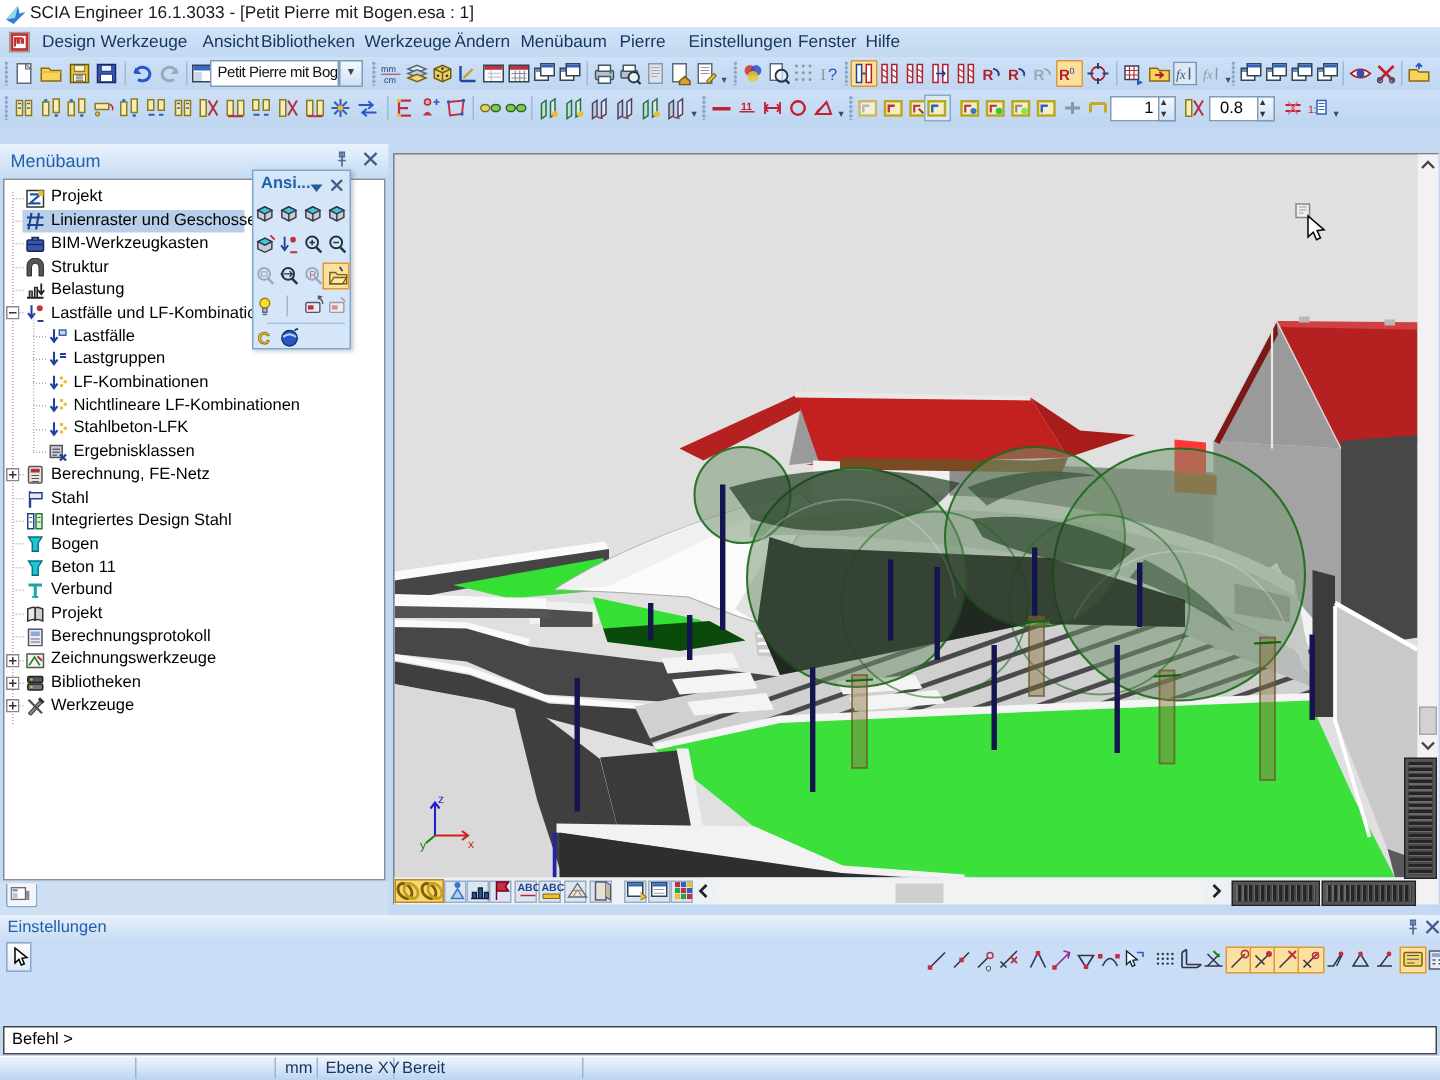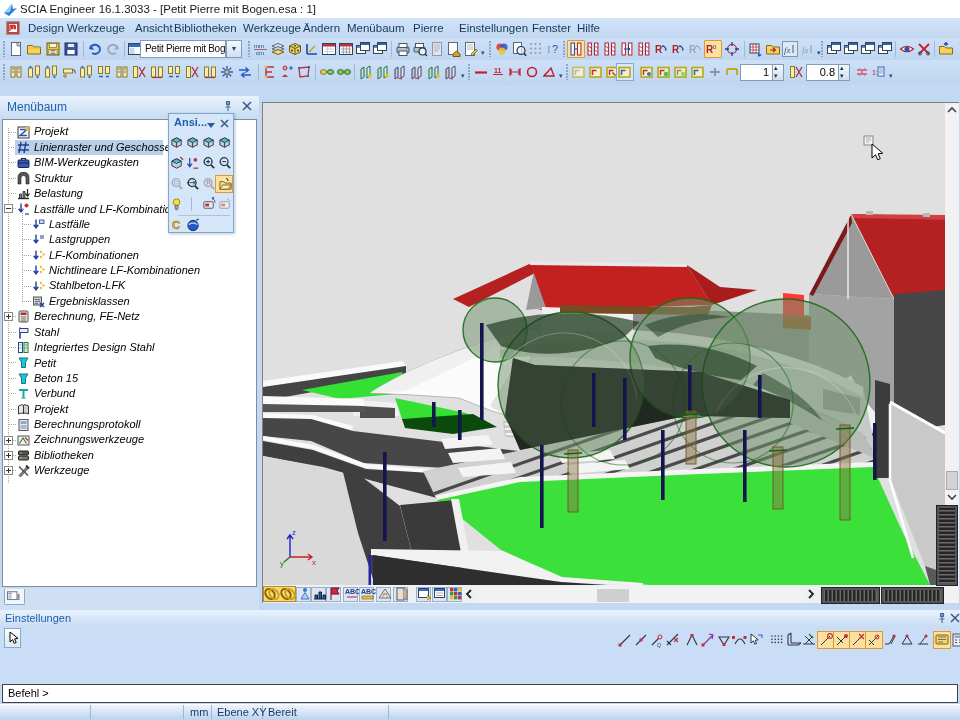--- a/index.html
+++ b/index.html
@@ -12,21 +12,21 @@
 .menuitem { position:absolute; top:22px; font-size:11.5px; color:#17365f; }
 #tb1 { left:0; top:38px; width:960px; height:22px; background:linear-gradient(#cde0f7,#c0d6f0); }
 #tb2 { left:0; top:60px; width:960px; height:25px; background:linear-gradient(#cde0f7,#bed5ef); }
 .grip { position:absolute; width:3px; height:16px; background-image:radial-gradient(circle at 1.2px 1.2px,#8aa8cc 1px,transparent 1.3px); background-size:3px 3px; }
 .vsep { position:absolute; width:1px; height:16px; background:#9db9dc; }
 .chev { position:absolute; font-size:7px; color:#30507a; }
 #combo { left:140px; top:40px; width:86px; height:18px; background:#fff; border:1px solid #7f9db9; font-size:10px; letter-spacing:-0.3px; color:#111; line-height:16px; padding-left:4px; white-space:nowrap; overflow:hidden; }
 #comboarrow { left:226px; top:40px; width:16px; height:18px; background:linear-gradient(#f4f9fe,#cfe0f3); border:1px solid #7f9db9; font-size:7px; color:#444; text-align:center; line-height:16px; }
 #lp-header { left:0px; top:96px; width:259px; height:23px; background:linear-gradient(#e9f2fc,#c6dbf3); }
 #lp-title { left:7px; top:100px; font-size:12px; color:#1f5fae; }
-#tree { left:2px; top:119px; width:255px; height:468px; background:#ffffff; border:1px solid #828f9a; overflow:hidden;font-style:italic; }
+#tree { left:2px; top:119px; width:255px; height:468px; background:#ffffff; border:1px solid #828f9a; overflow:hidden; }
 .trow { position:absolute; height:15px; font-size:11px; color:#000; white-space:nowrap; line-height:15px; }
 .tsel { position:absolute; height:15px; background:#b9cee9; }
 #cmd-header { left:0; top:610px; width:960px; height:18px; background:linear-gradient(#e9f2fc,#c6dbf3); }
 #cmd-title { left:5px; top:612px; font-size:11px; color:#1f5fae; }
 #cmd-body { left:0; top:628px; width:960px; height:56px; background:#c9ddf6; }
 #cmd-input { left:2px; top:684px; width:956px; height:19px; background:#ffffff; border:1px solid #444; font-size:11px; color:#000; line-height:17px; padding-left:5px; }
 #statusbar { left:0; top:704px; width:960px; height:16px; background:linear-gradient(#eef5fd,#bcd3ef); border-top:1px solid #fff; }
 .scell { position:absolute; top:706px; font-size:11px; color:#17365f; }
 .ssep { position:absolute; top:705px; width:1px; height:14px; background:#9ab6d8; }
 #palette { left:168px; top:113px; width:66px; height:120px; background:#d5e6f8; border:1px solid #82a7cf; box-shadow:1px 1px 3px rgba(60,90,130,.35); }
@@ -496,21 +496,21 @@
 <span class="chev" style="left:742px;top:72px">▾</span>
 <div class="grip" style="left:749px;top:64px"></div>
 <div class="abs" style="left:740px;top:64px;width:44px;height:17px;background:#fff;border:1px solid #7f9db9;font-size:11px;text-align:right;line-height:15px;padding-right:14px">1</div>
 <div class="abs" style="left:772px;top:64px;width:12px;height:17px;background:linear-gradient(#f4f9fe,#cfe0f3);border:1px solid #7f9db9"></div>
 <span class="chev" style="left:774px;top:64px;color:#333">▴</span>
 <span class="chev" style="left:774px;top:72px;color:#333">▾</span>
 <svg class="abs" style="left:788px;top:64px" width="16" height="16" viewBox="0 0 16 16">
     <rect x="2.5" y="2.5" width="4" height="11" fill="#f8ecb0" stroke="#8a7a20"></rect>
     <path d="M8,3 l6,10 M14,3 l-6,10" stroke="#b03040" stroke-width="1.3"></path>
   </svg>
-<div class="abs" style="left:806px;top:64px;width:44px;height:17px;background:#fff;border:1px solid #7f9db9;font-size:11px;text-align:right;line-height:15px;padding-right:14px">0.8</div>
+<div class="abs" style="left:806px;top:64px;width:44px;height:17px;background:#fff;border:1px solid #7f9db9;font-size:11px;text-align:center;line-height:15px;padding-right:14px">0.8</div>
 <div class="abs" style="left:838px;top:64px;width:12px;height:17px;background:linear-gradient(#f4f9fe,#cfe0f3);border:1px solid #7f9db9"></div>
 <span class="chev" style="left:840px;top:64px;color:#333">▴</span>
 <span class="chev" style="left:840px;top:72px;color:#333">▾</span>
 <svg class="abs" style="left:854px;top:64px" width="16" height="16" viewBox="0 0 16 16">
     <path d="M3,6 h10 M3,10 h10" stroke="#c02030" stroke-width="1.2"></path>
     <path d="M5,4 l6,8 M11,4 l-6,8" stroke="#e86070" stroke-width=".9"></path>
   </svg>
 <svg class="abs" style="left:871px;top:64px" width="16" height="16" viewBox="0 0 16 16">
     <text x="1" y="11" font-size="7" fill="#c02030" font-family="Liberation Sans">1:</text>
     <rect x="7" y="3" width="6" height="9" fill="#fff" stroke="#3060b8"></rect>
@@ -641,26 +641,26 @@
     <svg style="position:absolute;left:14px;top:221px" width="13" height="13" viewBox="0 0 13 13">
       <rect x="1.5" y="1.5" width="4" height="10" fill="#fff" stroke="#204090"></rect>
       <rect x="7" y="1.5" width="4" height="10" fill="#d8f0d8" stroke="#20802a"></rect>
       <path d="M2.5,4 h2 M2.5,7 h2 M8,4 h2 M8,7 h2" stroke="#556" stroke-width=".7"></path>
     </svg>
     <div class="trow" style="left:31px;top:220px">Integriertes Design Stahl</div>
     <div style="position:absolute;left:6px;top:242px;width:7px;height:1px;background-image:linear-gradient(90deg,#aaa 1px,transparent 1px);background-size:2px 1px"></div>
     <svg style="position:absolute;left:14px;top:236px" width="13" height="13" viewBox="0 0 13 13">
       <path d="M2,2 h9 l-2.5,4 v5.5 h-4 V6 z" fill="#18c8d8" stroke="#0a6a78" stroke-width=".9"></path>
     </svg>
-    <div class="trow" style="left:31px;top:236px">Petit</div>
+    <div class="trow" style="left:31px;top:236px">Bogen</div>
     <div style="position:absolute;left:6px;top:258px;width:7px;height:1px;background-image:linear-gradient(90deg,#aaa 1px,transparent 1px);background-size:2px 1px"></div>
     <svg style="position:absolute;left:14px;top:252px" width="13" height="13" viewBox="0 0 13 13">
       <path d="M2,2 h9 l-2.5,4 v5.5 h-4 V6 z" fill="#18c8d8" stroke="#0a6a78" stroke-width=".9"></path>
     </svg>
-    <div class="trow" style="left:31px;top:251px">Beton 15</div>
+    <div class="trow" style="left:31px;top:251px">Beton 11</div>
     <div style="position:absolute;left:6px;top:273px;width:7px;height:1px;background-image:linear-gradient(90deg,#aaa 1px,transparent 1px);background-size:2px 1px"></div>
     <svg style="position:absolute;left:14px;top:267px" width="13" height="13" viewBox="0 0 13 13">
       <path d="M2,3 h9 M6.5,3.5 v7" stroke="#18a8a0" stroke-width="2"></path>
       <path d="M4.5,11 h4" stroke="#18a8a0" stroke-width="1.2"></path>
     </svg>
     <div class="trow" style="left:31px;top:266px">Verbund</div>
     <div style="position:absolute;left:6px;top:289px;width:7px;height:1px;background-image:linear-gradient(90deg,#aaa 1px,transparent 1px);background-size:2px 1px"></div>
     <svg style="position:absolute;left:14px;top:283px" width="13" height="13" viewBox="0 0 13 13">
       <path d="M1.5,3 q5,-2.5 5,0 v8 q0,-2 -5,0 z" fill="#e8e8e8" stroke="#333"></path>
       <path d="M11.5,3 q-5,-2.5 -5,0 v8 q0,-2 5,0 z" fill="#d0d0d0" stroke="#333"></path>

